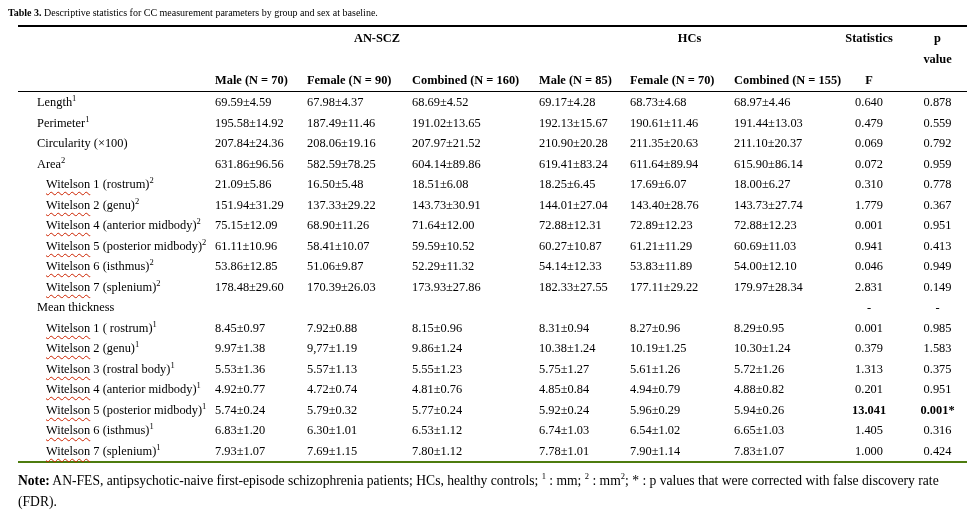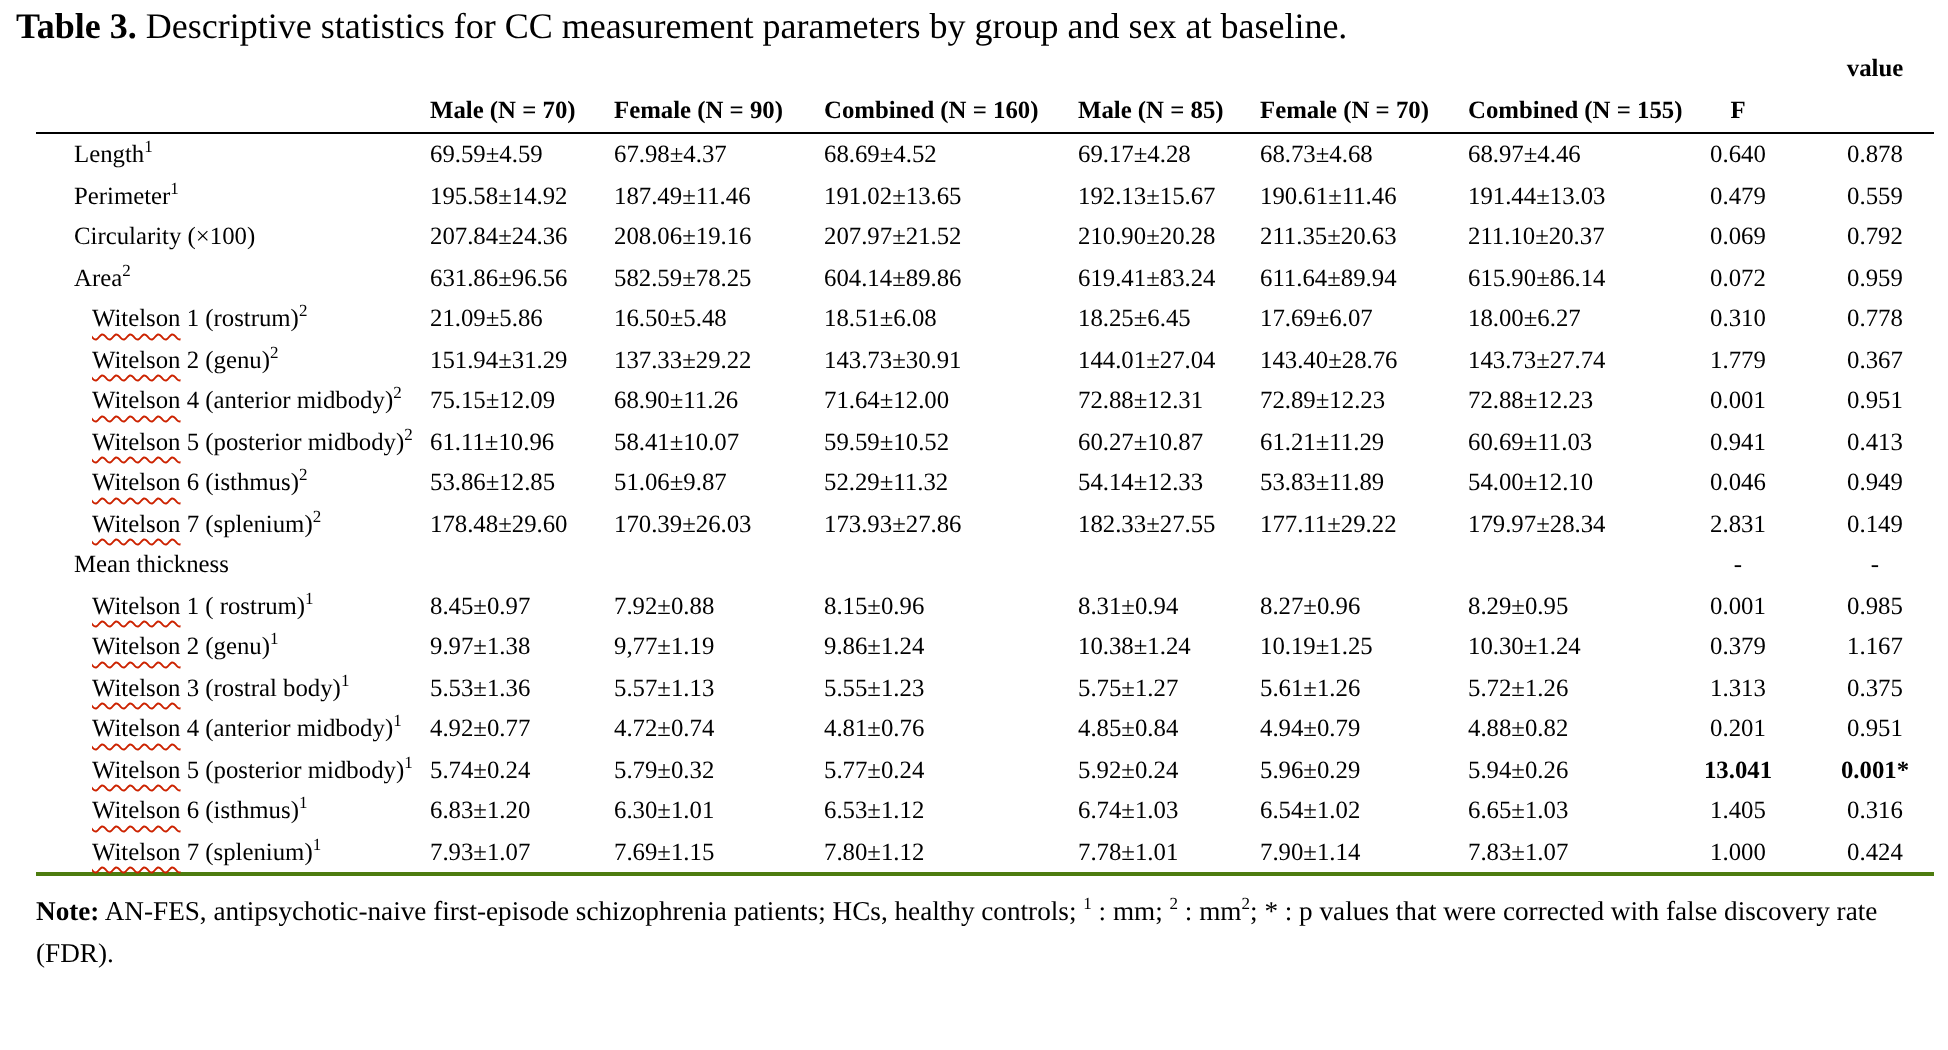--- a/index.html
+++ b/index.html
@@ -3,21 +3,21 @@
 <meta charset="utf-8">
 <style>
   html,body{margin:0;padding:0;}
   body{
     width:974px;height:525px;background:#ffffff;color:#000;
     font-family:"Liberation Serif","DejaVu Serif",serif;
     overflow:hidden;
   }
   .title{
     margin:4px 0 0 8px;
-    font-size:18px;line-height:18px;
+    font-size:10px;line-height:18px;
   }
   .title b{font-weight:bold;}
   table{
     border-collapse:collapse;table-layout:fixed;
     width:949px;margin:3px 0 0 18px;
   }
   td{
     padding:0;font-size:12.4px;line-height:20.5px;height:20.5px;
     white-space:nowrap;overflow:visible;vertical-align:middle;text-align:left;
   }
@@ -56,20 +56,27 @@
       <col style="width:92px">
       <col style="width:105px">
       <col style="width:127px">
     <col style="width:91px">
       <col style="width:104px">
       <col style="width:106px">
       <col style="width:58px">
       <col style="width:69px">
   </colgroup>
   <thead>
+    <tr class="grouprow">
+      <td></td>
+      <td colspan="3" class="c">AN-SCZ</td>
+      <td colspan="3" class="c">HCs</td>
+      <td class="c">Statistics</td>
+      <td class="c pcol">p</td>
+    </tr>
     <tr class="valuerow">
       <td></td>
       <td colspan="3"></td>
       <td colspan="3"></td>
       <td></td>
       <td class="c pcol">value</td>
     </tr>
     <tr class="subhead">
       <td></td>
       <td>Male (N = 70)</td>
@@ -217,21 +224,21 @@
       </tr>
       <tr>
         <td class="lbl ind"><span class="sq">Witelson</span> 2 (genu)<sup>1</sup></td>
         <td>9.97±1.38</td>
         <td>9,77±1.19</td>
         <td>9.86±1.24</td>
         <td>10.38±1.24</td>
         <td>10.19±1.25</td>
         <td>10.30±1.24</td>
         <td class="c">0.379</td>
-        <td class="c pcol">1.167</td>
+        <td class="c pcol">1.583</td>
       </tr>
       <tr>
         <td class="lbl ind"><span class="sq">Witelson</span> 3 (rostral body)<sup>1</sup></td>
         <td>5.53±1.36</td>
         <td>5.57±1.13</td>
         <td>5.55±1.23</td>
         <td>5.75±1.27</td>
         <td>5.61±1.26</td>
         <td>5.72±1.26</td>
         <td class="c">1.313</td>

